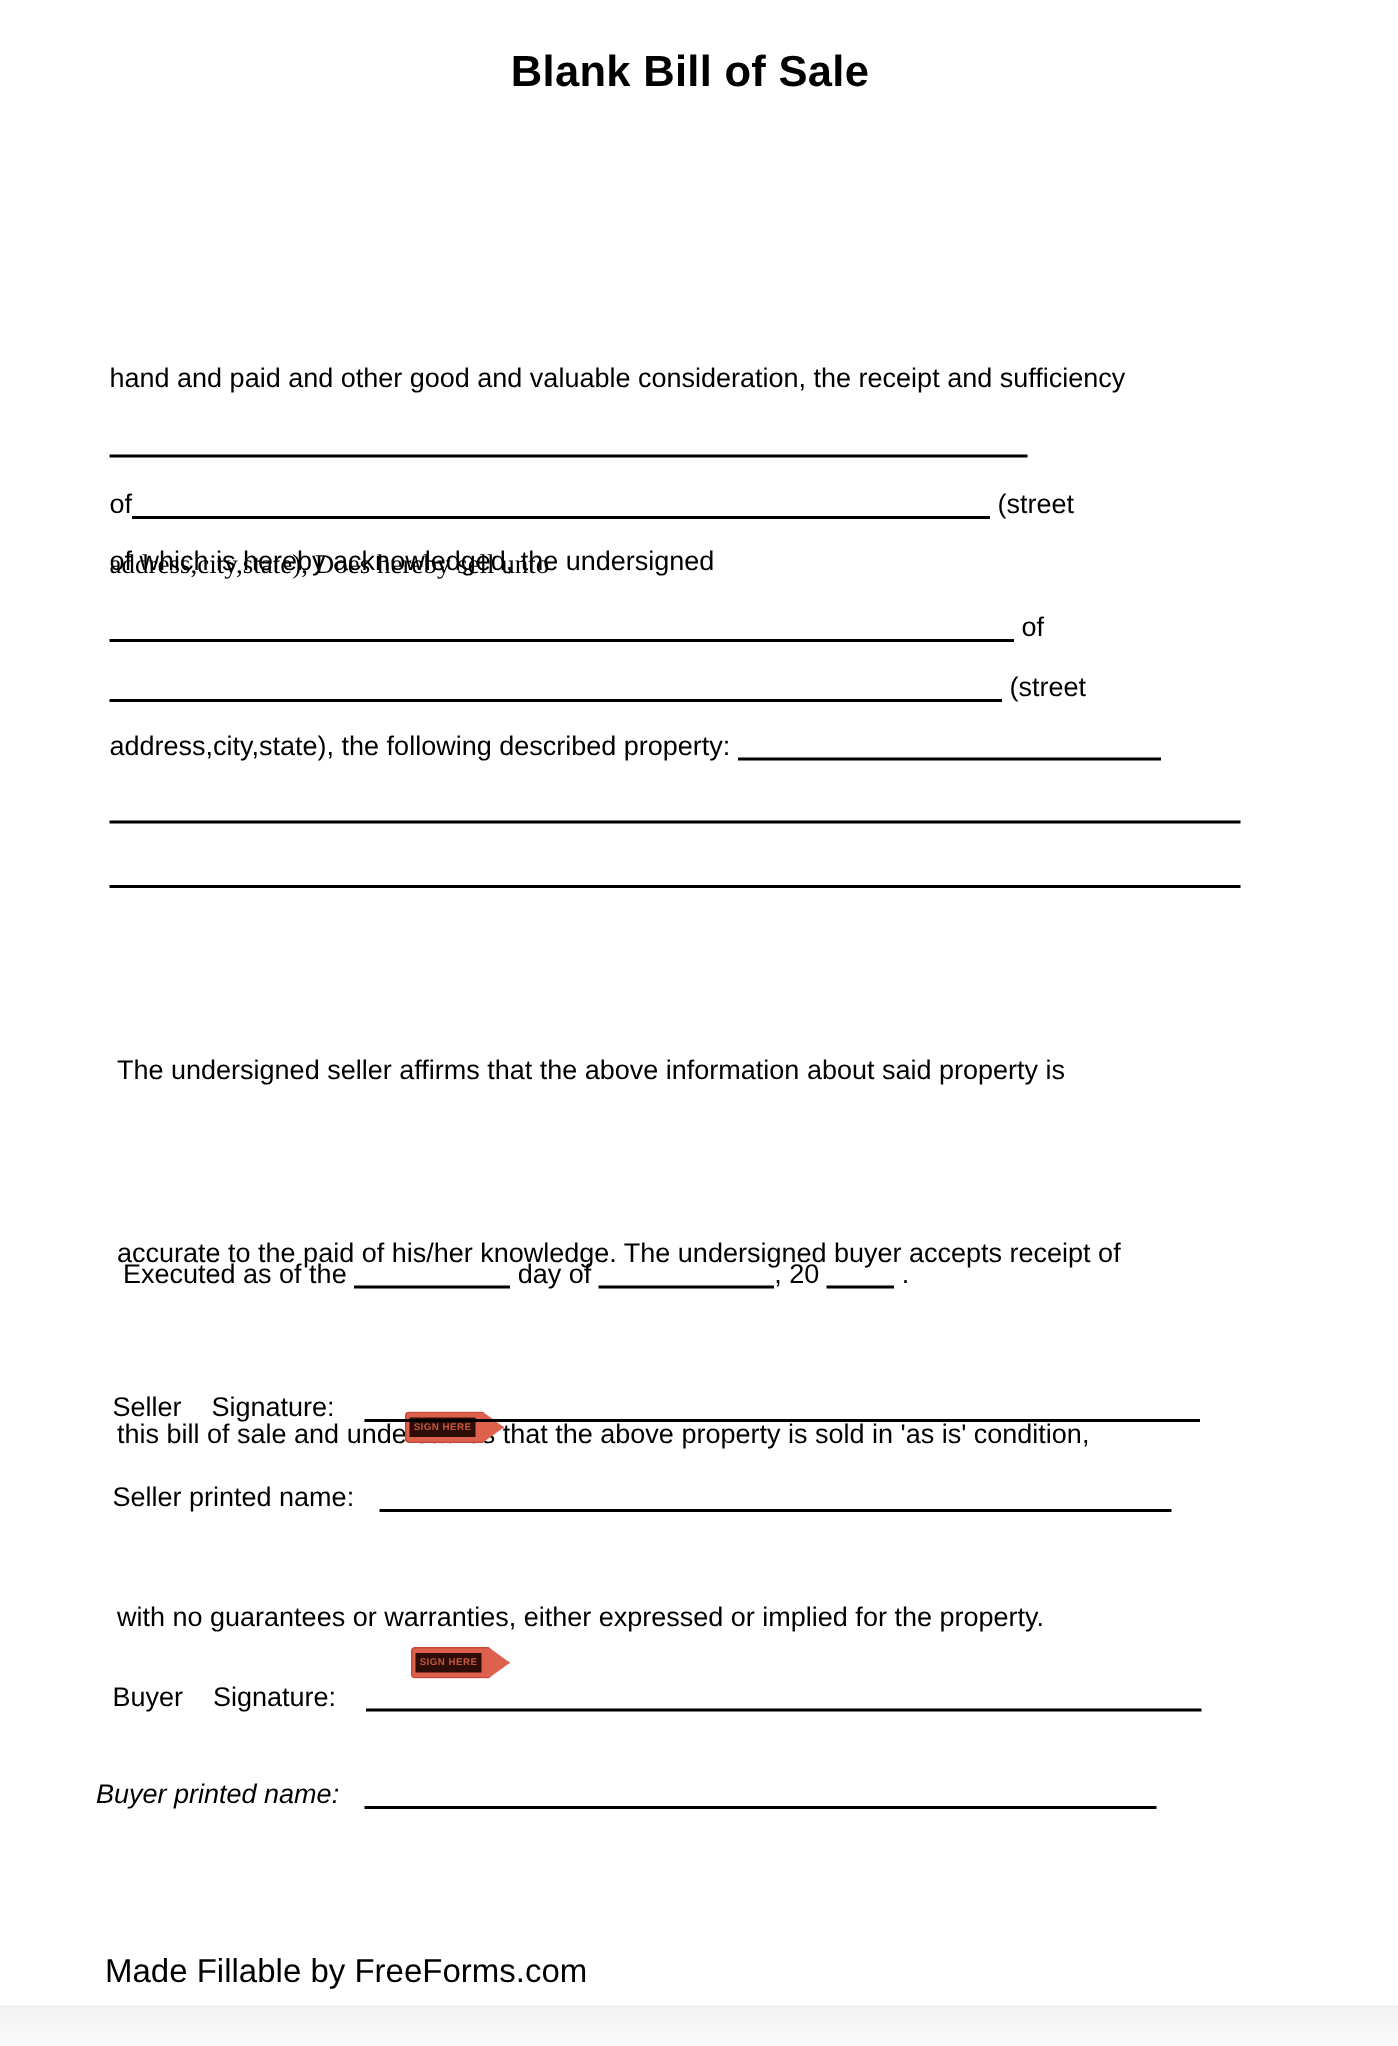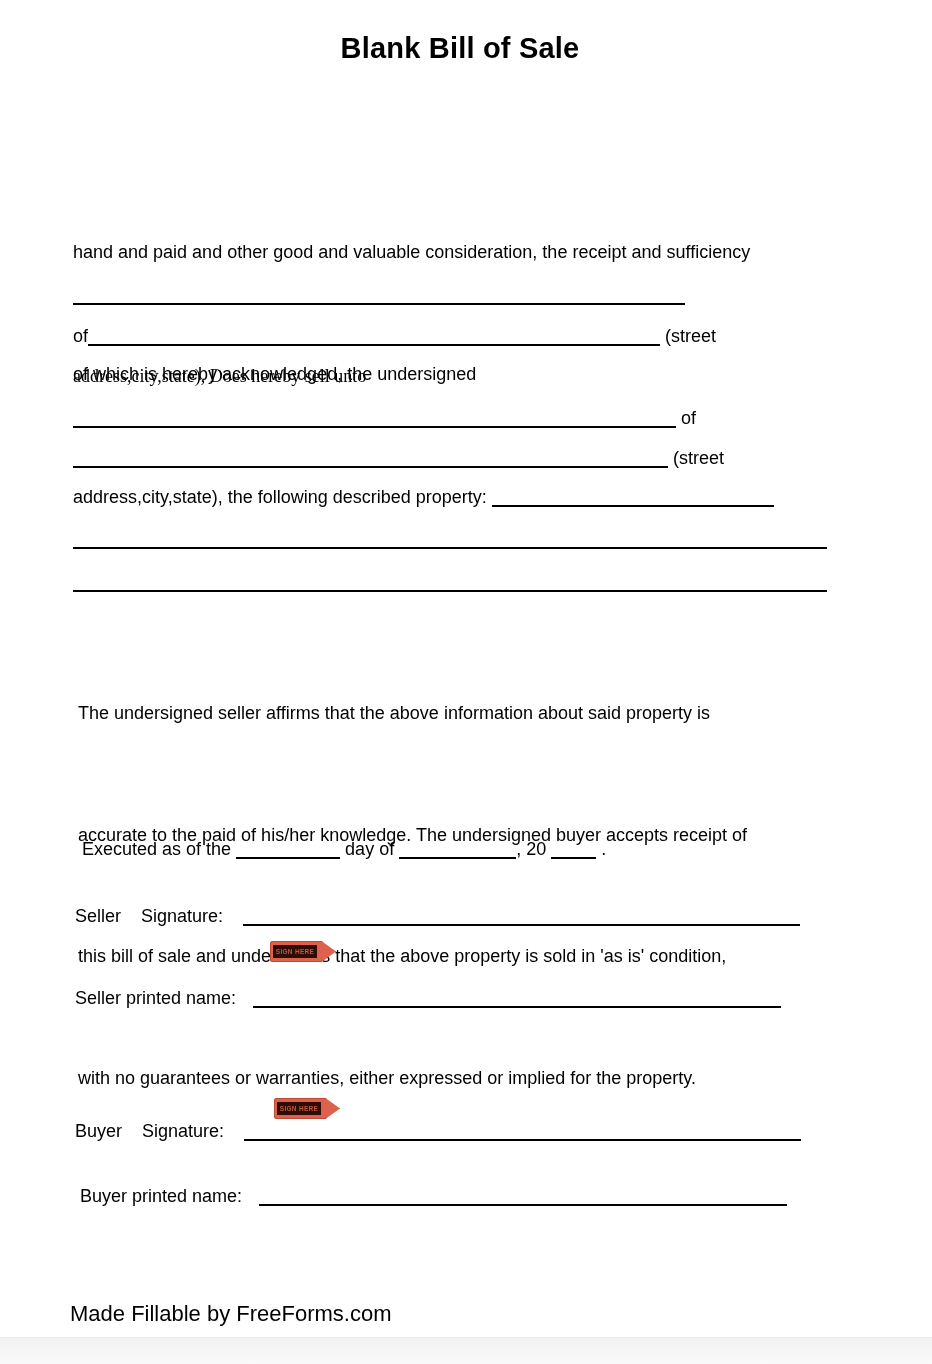--- a/index.html
+++ b/index.html
@@ -70,25 +70,25 @@
     <span class="pline">accurate to the paid of his/her knowledge. The undersigned buyer accepts receipt of</span>
     <span class="pline">this bill of sale and understands that the above property is sold in 'as is' condition,</span>
     <span class="pline">with no guarantees or warranties, either expressed or implied for the property.</span>
   </div>
 
   <div class="row" style="top:837px; left:82px;"><span>Executed as of the </span><span class="blank" style="width:104px"></span><span> day of </span><span class="blank" style="width:117px"></span><span>, 20 </span><span class="blank" style="width:45px"></span><span> .</span></div>
 
   <div class="tag" style="top:941px; left:270px;">
       <span class="tag-inner">SIGN HERE</span>
     </div>
-  <div class="row" style="top:904px; left:75px;"><span>Seller    Signature:</span><span class="blank sig-blank" style="width:557px"></span></div>
+  <div class="row" style="top:926px; left:75px;"><span>Seller    Signature:</span><span class="blank sig-blank" style="width:557px"></span></div>
   <div class="row" style="top:986px; left:75px;"><span>Seller printed name: </span><span class="blank name-blank" style="width:528px"></span></div>
 
   <div class="tag" style="top:1098px; left:274px;">
       <span class="tag-inner">SIGN HERE</span>
     </div>
   <div class="row" style="top:1119px; left:75px;"><span>Buyer    Signature:</span><span class="blank sig-blank" style="width:557px"></span></div>
-  <div class="row" style="top:1184px; left:80px;"><span>Buyer printed name: </span><span class="blank name-blank" style="width:528px"></span></div>
+  <div class="row" style="top:1184px; left:64px;font-style:italic;"><span>Buyer printed name: </span><span class="blank name-blank" style="width:528px"></span></div>
 
   <div class="footer">Made Fillable by FreeForms.com</div>
   <div class="bottom-band"></div>
 
 </div>
 
 </body></html>

